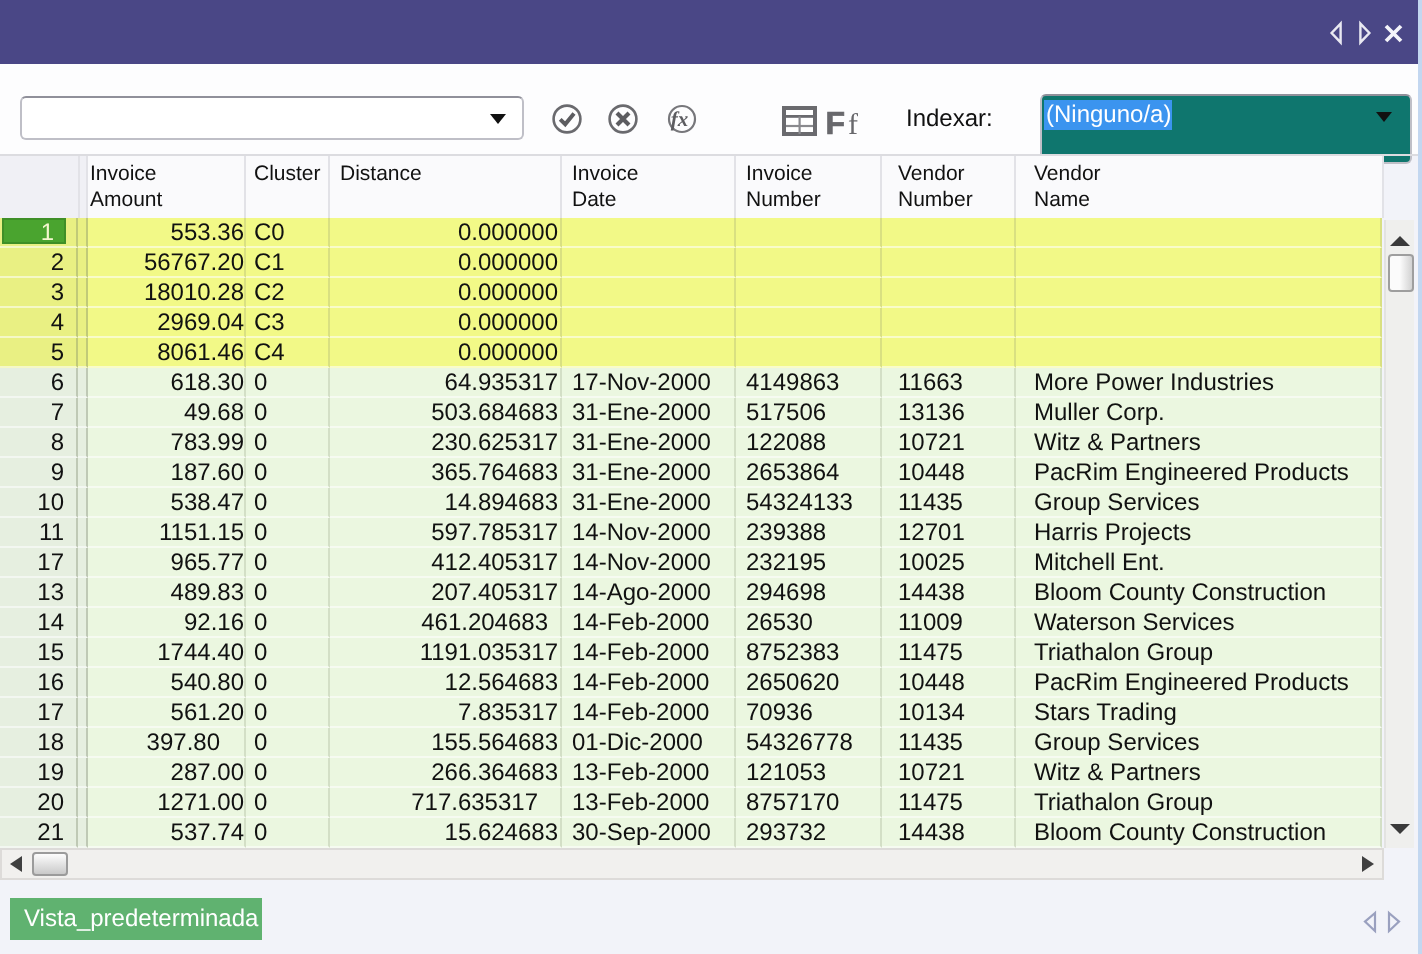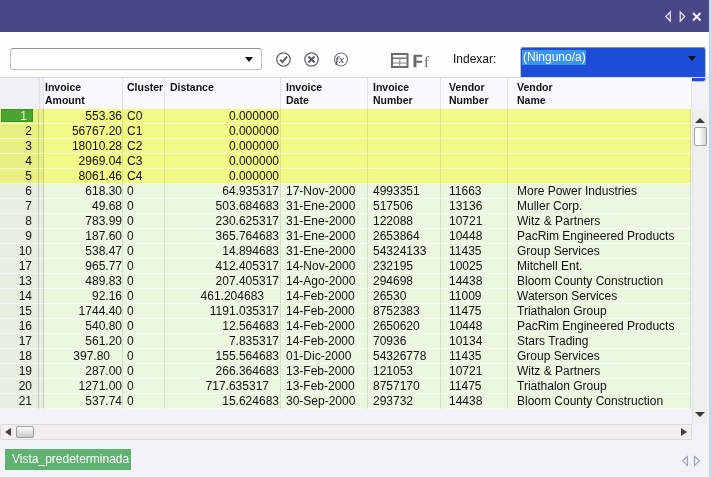--- a/index.html
+++ b/index.html
@@ -4,27 +4,27 @@
 html,body{width:711px;height:477px;overflow:hidden;font-family:"Liberation Sans",sans-serif;background:#f2f3f9;-webkit-font-smoothing:antialiased}
 #app{position:relative;width:711px;height:477px}
 .abs{position:absolute}
 
 #topbar{left:0;top:0;width:709px;height:32px;background:#4a4786}
 #tab{left:5px;top:7px;width:168px;height:25px;background:#fdfdfe}
 #tabtext{left:27px;top:10px;font-size:12.5px;color:#111}
 
 #toolbar{left:0;top:32px;width:709px;height:46px;background:#fdfdfe;border-bottom:1px solid #dcdce2}
 #combo1{left:10px;top:16px;width:252px;height:22px;border:1px solid #bfbfc7;border-top-color:#90909a;border-radius:3px;background:#fff}
-#combo2{left:520px;top:15px;width:186px;height:35px;border:1px solid #bfbfc7;border-top-color:#90909a;border-radius:3px;background:#1d4ed8}
+#combo2{left:520px;top:15px;width:186px;height:35px;border:1px solid #bfbfc7;border-top-color:#90909a;border-radius:3px;background:#0f766e}
 #combo2 .hl{position:absolute;left:1px;top:2px;height:15px;width:64px;background:#3b94ef;color:#fff;font-size:12px;line-height:15px;padding:0 0 0 1px;overflow:hidden}
 .cbarrow{position:absolute;width:0;height:0;border-left:4px solid transparent;border-right:4px solid transparent;border-top:5px solid #111}
 #indexar{left:453px;top:20px;font-size:12px;color:#111}
 
 #thead{left:0;top:78px;width:692px;height:31px;background:#fafafc}
-#thead .lbl{position:absolute;top:3px;font-weight:bold;font-size:10.5px;line-height:13px;color:#111;white-space:pre}
+#thead .lbl{position:absolute;top:3px;font-weight:normal;font-size:10.5px;line-height:13px;color:#111;white-space:pre}
 #thead .vl{position:absolute;top:0;width:1px;height:31px;background:#e2e2e7}
 #corner{position:absolute;left:0;top:0;width:44px;height:31px;background:#f0f0f5}
 
 #grid{left:0;top:109px;width:692px}
 table{border-collapse:separate;border-spacing:0;table-layout:fixed;width:691px}
 td{height:15px;font-size:12px;color:#111;overflow:hidden;white-space:nowrap;border-right:1px solid rgba(128,138,108,0.22);border-bottom:1px solid rgba(255,255,255,0.55);vertical-align:middle;padding:0}
 td.ra{text-align:right}
 .ym{background:#f2f987}
 .yh{background:#e9f083}
 .gn{background:#ebf7e0}
@@ -173,21 +173,21 @@
             <td class="ym" style="padding-left:8px"></td>
             <td class="ym" style="padding-left:9px"></td>
           </tr>
 <tr>
             <td class="rh gh">6</td>
             <td class="gap gh"></td>
             <td class="ra gn" style="padding-right:0px">618.30</td>
             <td class="gn" style="padding-left:4px">0</td>
             <td class="ra gn" style="padding-right:1px">64.935317</td>
             <td class="gn" style="padding-left:5px">17-Nov-2000</td>
-            <td class="gn" style="padding-left:5px">4993351</td>
+            <td class="gn" style="padding-left:5px">4149863</td>
             <td class="gn" style="padding-left:8px">11663</td>
             <td class="gn" style="padding-left:9px">More Power Industries</td>
           </tr>
 <tr>
             <td class="rh gh">7</td>
             <td class="gap gh"></td>
             <td class="ra gn" style="padding-right:0px">49.68</td>
             <td class="gn" style="padding-left:4px">0</td>
             <td class="ra gn" style="padding-right:1px">503.684683</td>
             <td class="gn" style="padding-left:5px">31-Ene-2000</td>
@@ -222,20 +222,31 @@
             <td class="gap gh"></td>
             <td class="ra gn" style="padding-right:0px">538.47</td>
             <td class="gn" style="padding-left:4px">0</td>
             <td class="ra gn" style="padding-right:1px">14.894683</td>
             <td class="gn" style="padding-left:5px">31-Ene-2000</td>
             <td class="gn" style="padding-left:5px">54324133</td>
             <td class="gn" style="padding-left:8px">11435</td>
             <td class="gn" style="padding-left:9px">Group Services</td>
           </tr>
 <tr>
+            <td class="rh gh">11</td>
+            <td class="gap gh"></td>
+            <td class="ra gn" style="padding-right:0px">1151.15</td>
+            <td class="gn" style="padding-left:4px">0</td>
+            <td class="ra gn" style="padding-right:1px">597.785317</td>
+            <td class="gn" style="padding-left:5px">14-Nov-2000</td>
+            <td class="gn" style="padding-left:5px">239388</td>
+            <td class="gn" style="padding-left:8px">12701</td>
+            <td class="gn" style="padding-left:9px">Harris Projects</td>
+          </tr>
+<tr>
             <td class="rh gh">17</td>
             <td class="gap gh"></td>
             <td class="ra gn" style="padding-right:0px">965.77</td>
             <td class="gn" style="padding-left:4px">0</td>
             <td class="ra gn" style="padding-right:1px">412.405317</td>
             <td class="gn" style="padding-left:5px">14-Nov-2000</td>
             <td class="gn" style="padding-left:5px">232195</td>
             <td class="gn" style="padding-left:8px">10025</td>
             <td class="gn" style="padding-left:9px">Mitchell Ent.</td>
           </tr>
@@ -248,21 +259,21 @@
             <td class="gn" style="padding-left:5px">14-Ago-2000</td>
             <td class="gn" style="padding-left:5px">294698</td>
             <td class="gn" style="padding-left:8px">14438</td>
             <td class="gn" style="padding-left:9px">Bloom County Construction</td>
           </tr>
 <tr>
             <td class="rh gh">14</td>
             <td class="gap gh"></td>
             <td class="ra gn" style="padding-right:0px">92.16</td>
             <td class="gn" style="padding-left:4px">0</td>
-            <td class="ra gn" style="padding-right:16px">461.204683</td>
+            <td class="ra gn" style="padding-right:6px">461.204683</td>
             <td class="gn" style="padding-left:5px">14-Feb-2000</td>
             <td class="gn" style="padding-left:5px">26530</td>
             <td class="gn" style="padding-left:8px">11009</td>
             <td class="gn" style="padding-left:9px">Waterson Services</td>
           </tr>
 <tr>
             <td class="rh gh">15</td>
             <td class="gap gh"></td>
             <td class="ra gn" style="padding-right:0px">1744.40</td>
             <td class="gn" style="padding-left:4px">0</td>

